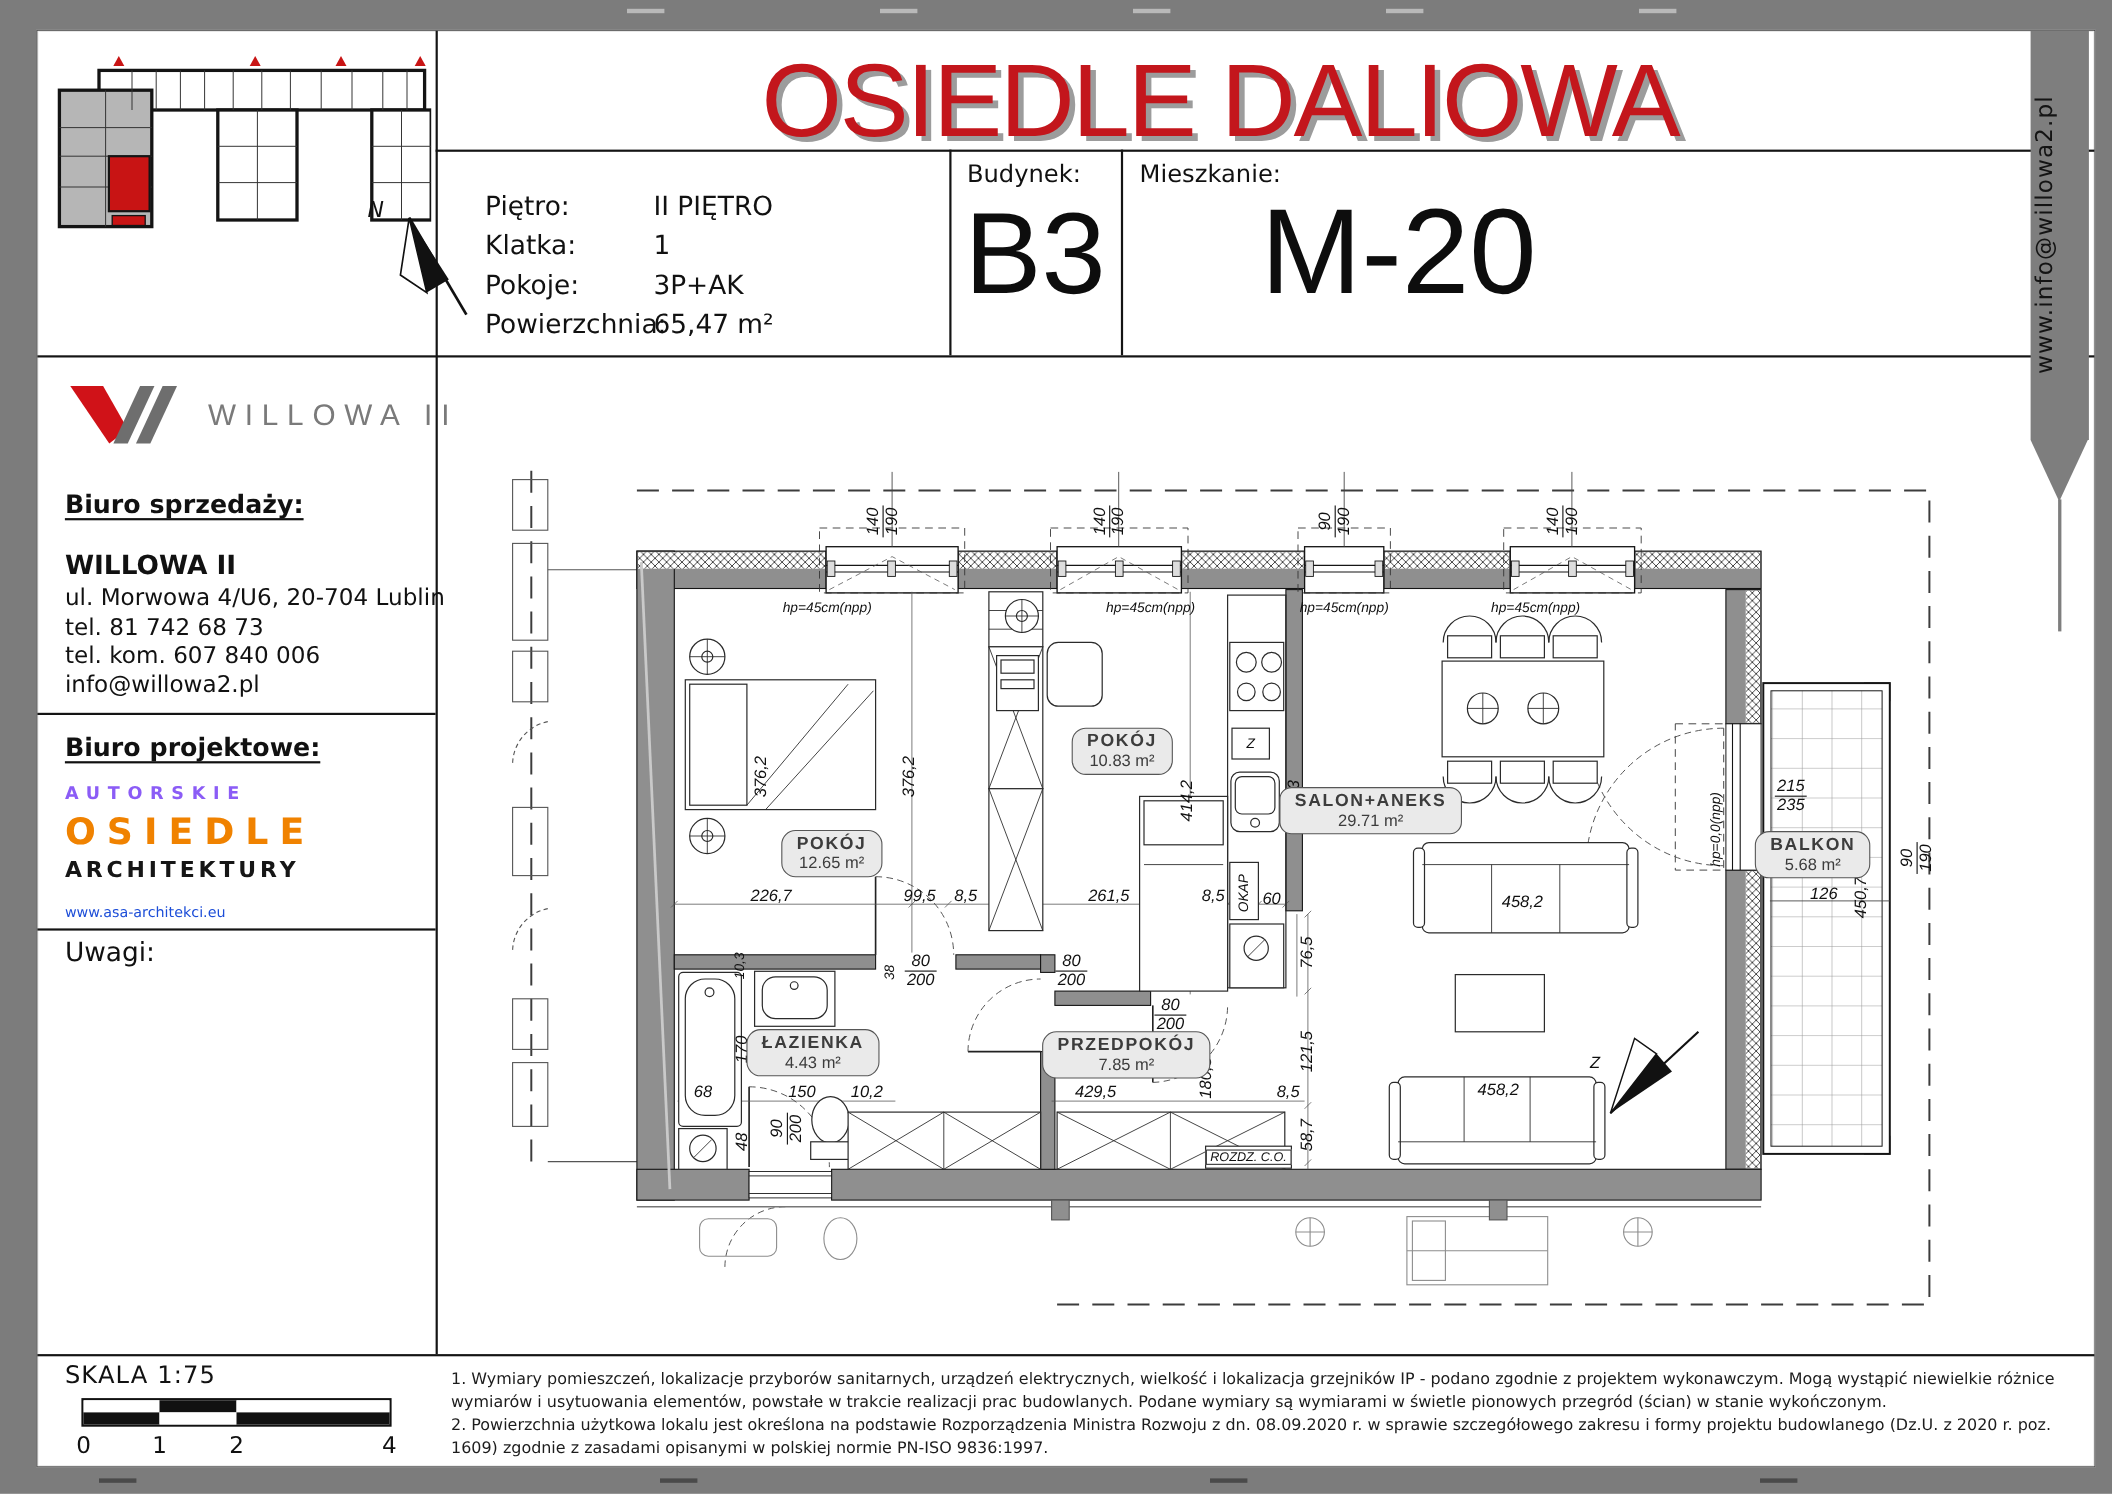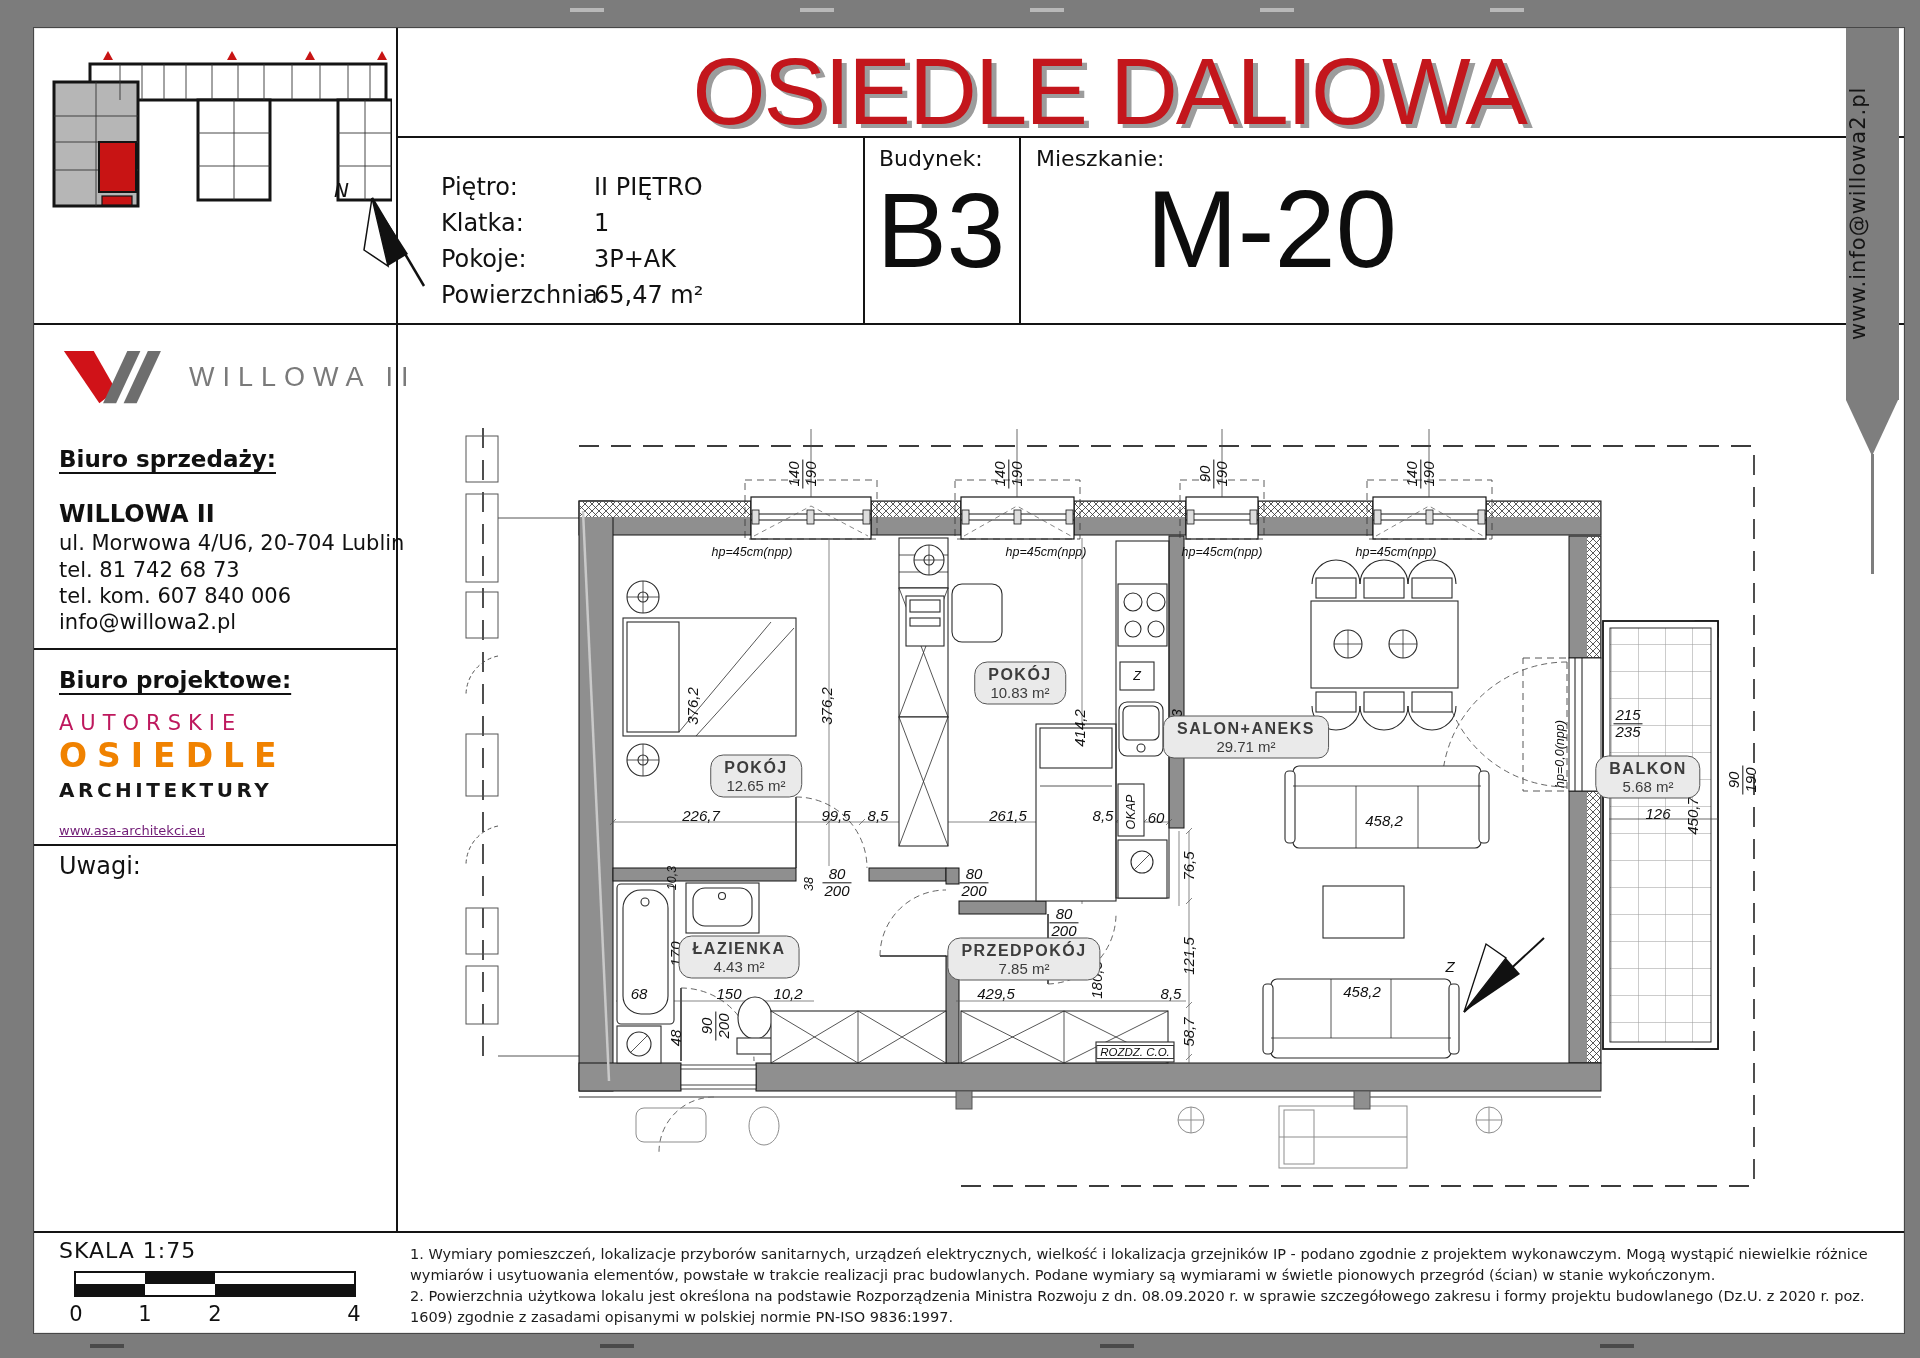--- a/index.html
+++ b/index.html
@@ -27,24 +27,24 @@
     writing-mode:vertical-rl;transform:rotate(180deg);text-align:center;
     font-size:21px;color:#141414;letter-spacing:1px;}
   .rib-tri{position:absolute;left:1812px;top:372px;width:0;height:0;z-index:20;
     border-left:26.5px solid transparent;border-right:26.5px solid transparent;border-top:56px solid #7e7e7e;}
   .rib-stem{position:absolute;left:1837px;top:426px;width:3px;height:120px;background:#7e7e7e;z-index:19;}
 
   
   .sb-heading{position:absolute;font-size:23px;font-weight:bold;color:#111;text-decoration:underline;text-underline-offset:5px;}
   .sb-text{position:absolute;font-size:21px;color:#111;}
   .logo-text{position:absolute;font-family:"Liberation Sans",sans-serif;font-size:27px;letter-spacing:8px;color:#7a7a7a;}
-  .asa1{position:absolute;font-size:21px;font-weight:normal;letter-spacing:7px;color:#be185d;}
+  .asa1{position:absolute;font-size:16px;font-weight:bold;letter-spacing:7px;color:#8b5cf6;}
   .asa2{position:absolute;font-size:33px;font-weight:bold;letter-spacing:10px;color:#f08200;}
   .asa3{position:absolute;font-size:20px;font-weight:bold;letter-spacing:3.5px;color:#161616;}
-  .asa-url{position:absolute;font-size:13px;color:#701a75;text-decoration:underline;}
+  .asa-url{position:absolute;font-size:13px;color:#1d4ed8;}
   .uwagi{position:absolute;font-size:24px;color:#111;}
   .skala{position:absolute;font-size:22px;color:#111;letter-spacing:1px;}
   .scalebar{position:absolute;left:40px;top:1243px;width:282px;height:26px;border:2px solid #111;box-sizing:border-box;}
   .scalebar .row{display:flex;height:11px;}
   .scalebar .c{height:11px;}
   .sb-num{position:absolute;top:1274px;font-size:21px;color:#111;transform:translateX(-50%);}
   .compass-letter{position:absolute;font-size:20px;font-style:italic;color:#111;}
 
   
   .notes{position:absolute;left:376px;top:1216px;width:1478px;font-size:14.5px;line-height:21px;color:#1c1c1c;}

